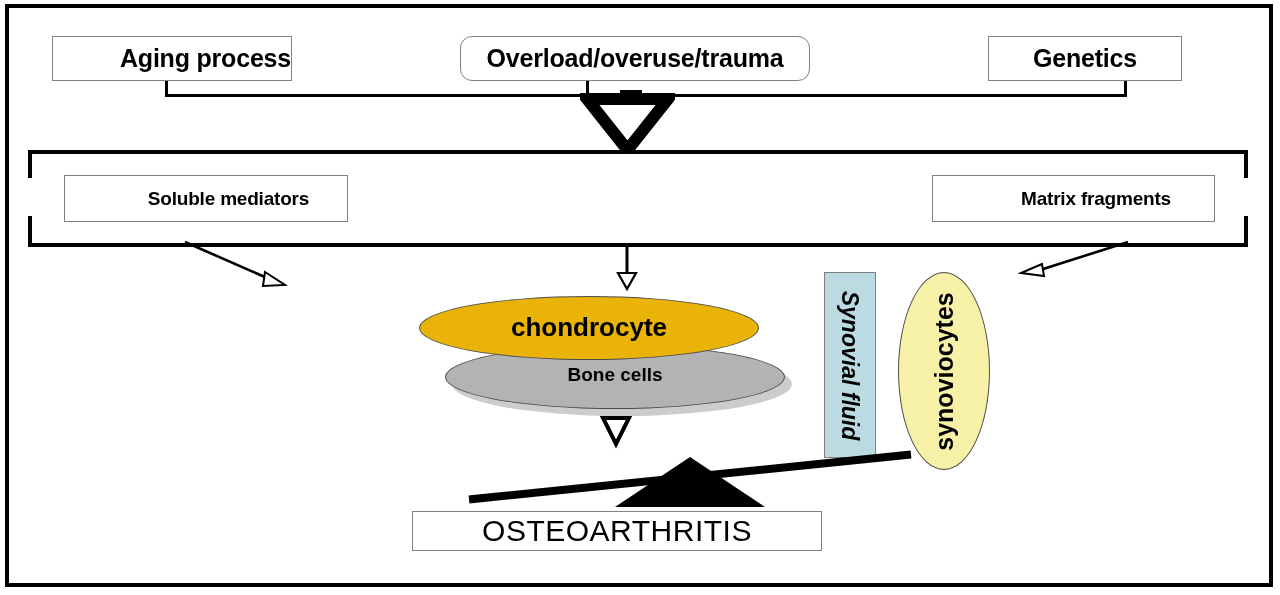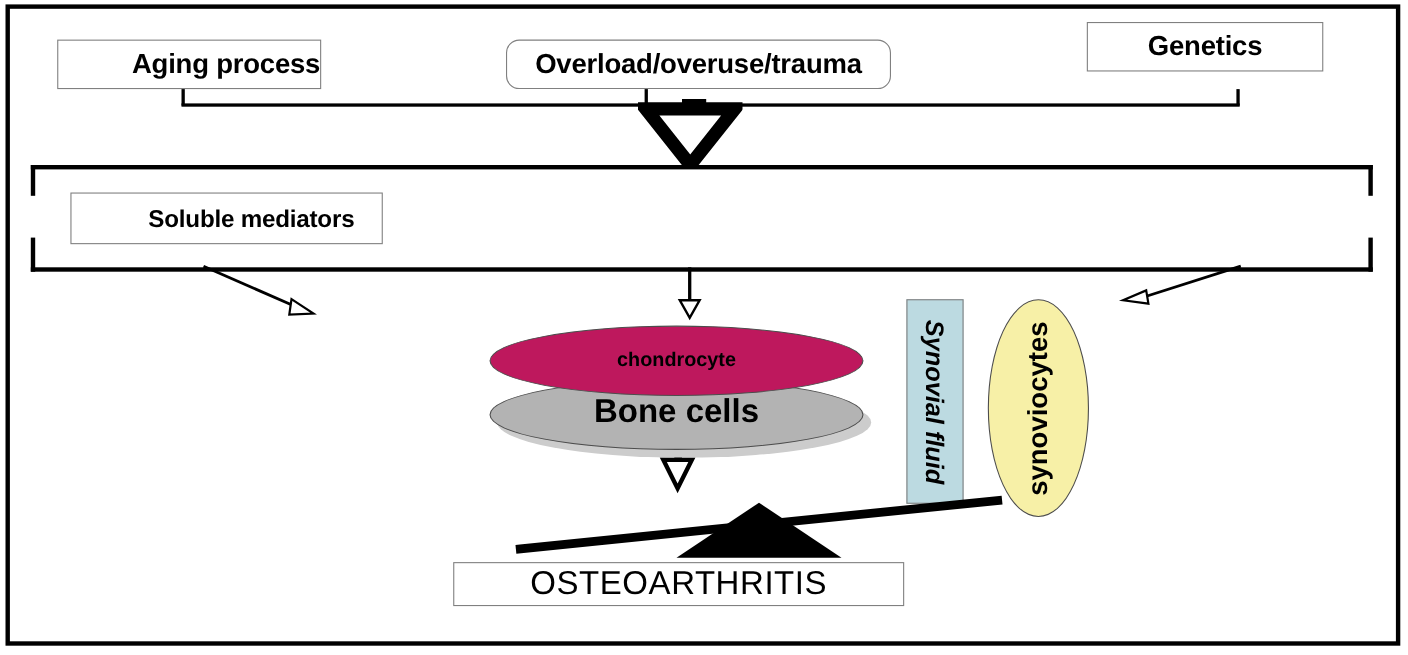--- a/index.html
+++ b/index.html
@@ -36,25 +36,25 @@
     background: #ffffff;
     display: flex;
     align-items: center;
     justify-content: center;
     color: #000000;
     font-weight: bold;
     letter-spacing: -0.2px;
     white-space: nowrap;
   }
   .box.row1 { font-size: 25px; }
-  .box.row2 { font-size: 22px; padding-left: 45px; }
+  .box.row2 { font-size: 19px; padding-left: 45px; }
 
   #box-aging        { left: 52px;  top: 36px;  width: 240px; height: 45px; justify-content: flex-end; }
   #box-overload     { left: 460px; top: 36px;  width: 350px; height: 45px; border-radius: 12px; }
-  #box-genetics     { left: 988px; top: 20px;  width: 215px; height: 45px; }
+  #box-genetics     { left: 988px; top: 36px;  width: 194px; height: 45px; }
 
   #box-soluble      { left: 64px;  top: 175px; width: 284px; height: 47px; }
   #box-mechanical   { left: 492px; top: 175px; width: 307px; height: 47px; }
   #box-matrix       { left: 932px; top: 175px; width: 283px; height: 47px; }
 
   #box-osteoarthritis {
     left: 412px; top: 511px; width: 410px; height: 40px;
     font-size: 30px; font-weight: normal; letter-spacing: 0.5px;
   }
 
@@ -102,28 +102,28 @@
     align-items: center;
     justify-content: center;
     font-weight: bold;
     color: #000000;
     white-space: nowrap;
     box-sizing: border-box;
   }
   #ellipse-bone {
     left: 445px; top: 345px; width: 340px; height: 64px;
     background: #b3b3b3;
-    font-size: 30px;
+    font-size: 19px;
     z-index: 2;
   }
   #ellipse-bone-label { transform: translateY(-2px); }
   #ellipse-chondrocyte {
-    left: 445px; top: 296px; width: 340px; height: 64px;
-    background: #be185d;
-    font-size: 18px;
+    left: 419px; top: 296px; width: 340px; height: 64px;
+    background: #eab308;
+    font-size: 26px;
     z-index: 3;
   }
   #ellipse-chondrocyte-label { transform: translateY(-1px); }
   
   #ellipse-bone-shadow {
     left: 452px; top: 352px; width: 340px; height: 64px;
     background: #cccccc;
     border: none;
     z-index: 1;
   }
@@ -197,20 +197,23 @@
   <div class="bracket-seg" id="bracket-top"></div>
   <div class="bracket-seg" id="bracket-bottom"></div>
   <div class="bracket-seg" id="bracket-left-a"></div>
   <div class="bracket-seg" id="bracket-left-b"></div>
   <div class="bracket-seg" id="bracket-right-a"></div>
   <div class="bracket-seg" id="bracket-right-b"></div>
 
   <div class="box row2" id="box-soluble">
     <span>Soluble mediators</span>
   </div>
+  <div class="box row2" id="box-matrix">
+    <span>Matrix fragments</span>
+  </div>
 
   <svg class="arrow-svg" id="arrow-left-diag" viewBox="0 0 110 58">
     <line x1="0" y1="2" x2="82" y2="38" stroke="#000000" stroke-width="2.6"></line>
     <polygon points="80,32 100,45 78,46" fill="#ffffff" stroke="#000000" stroke-width="2"></polygon>
   </svg>
 
   <svg class="arrow-svg" id="arrow-right-diag" viewBox="0 0 120 50">
     <line x1="118" y1="2" x2="30" y2="30" stroke="#000000" stroke-width="2.6"></line>
     <polygon points="32,24 34,36 11,33" fill="#ffffff" stroke="#000000" stroke-width="2"></polygon>
   </svg>

